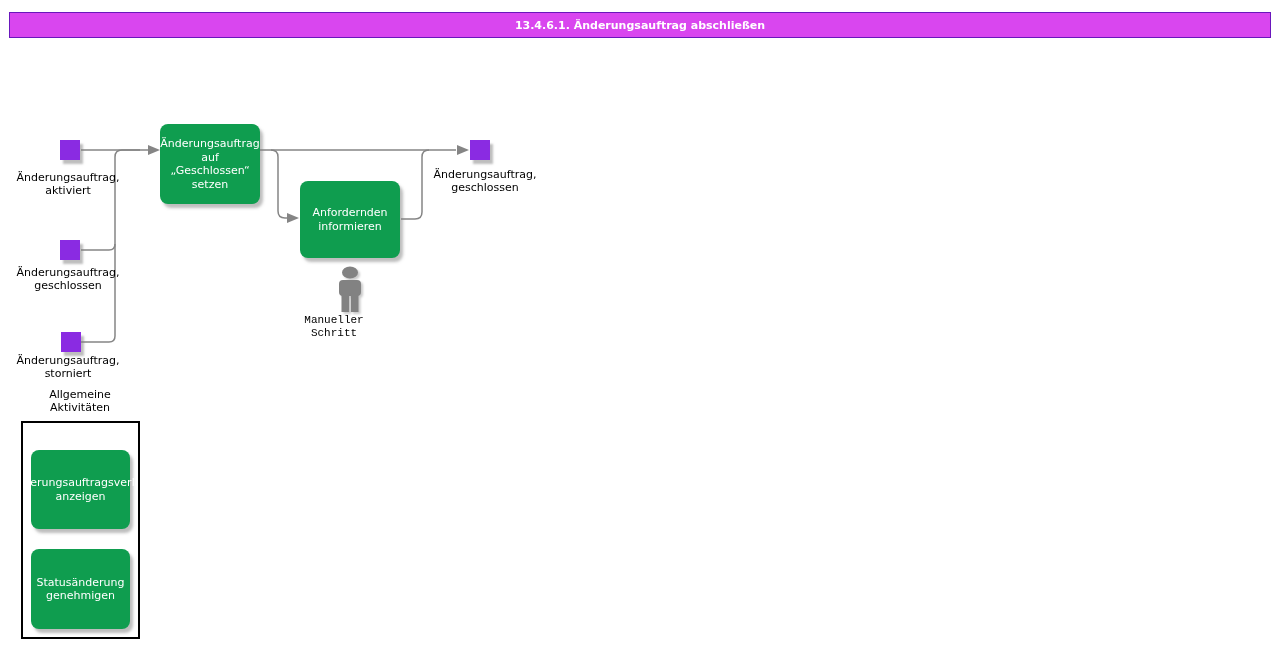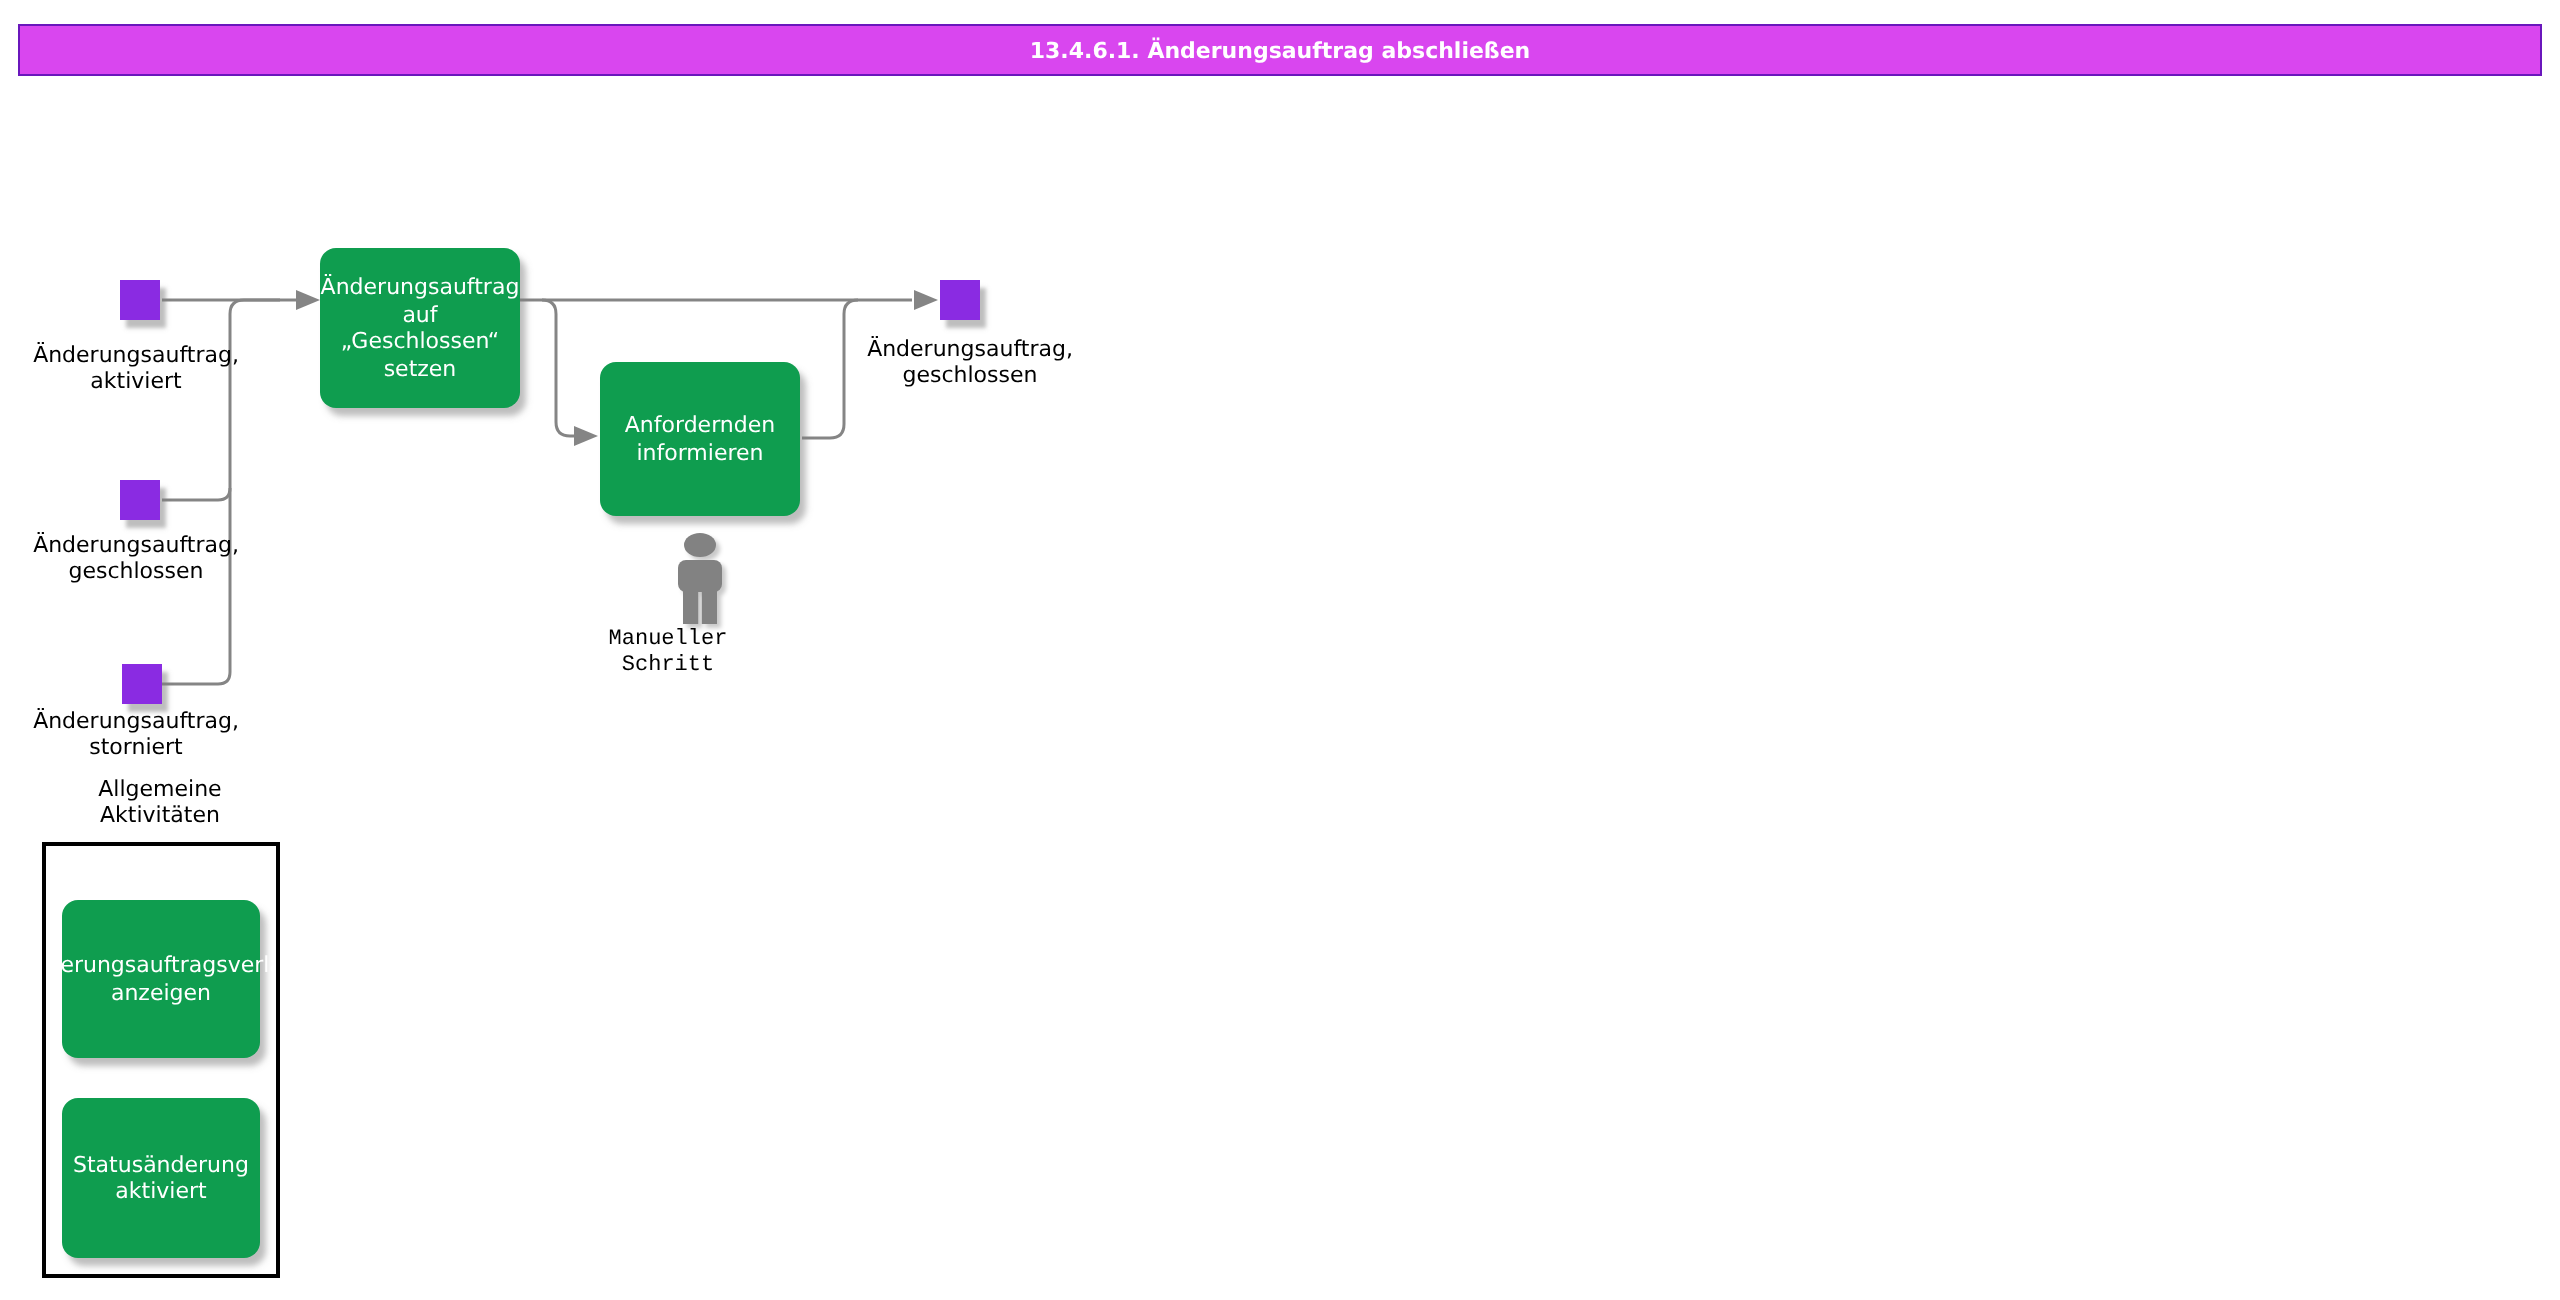--- a/index.html
+++ b/index.html
@@ -137,17 +137,17 @@
   <div class="node-label" style="left:20px; top:388px; width:120px;">Allgemeine
 Aktivitäten</div>
 
   <div class="group-box">
     <div class="activity" style="left:8px; top:27px; width:99px; height:79px;">
       <span>Änderungsauftragsverlauf
 anzeigen</span>
     </div>
     <div class="activity" style="left:8px; top:126px; width:99px; height:80px;">
       <span>Statusänderung
-aktiviert</span>
+genehmigen</span>
     </div>
   </div>
 
 </div>
 
 </body></html>

